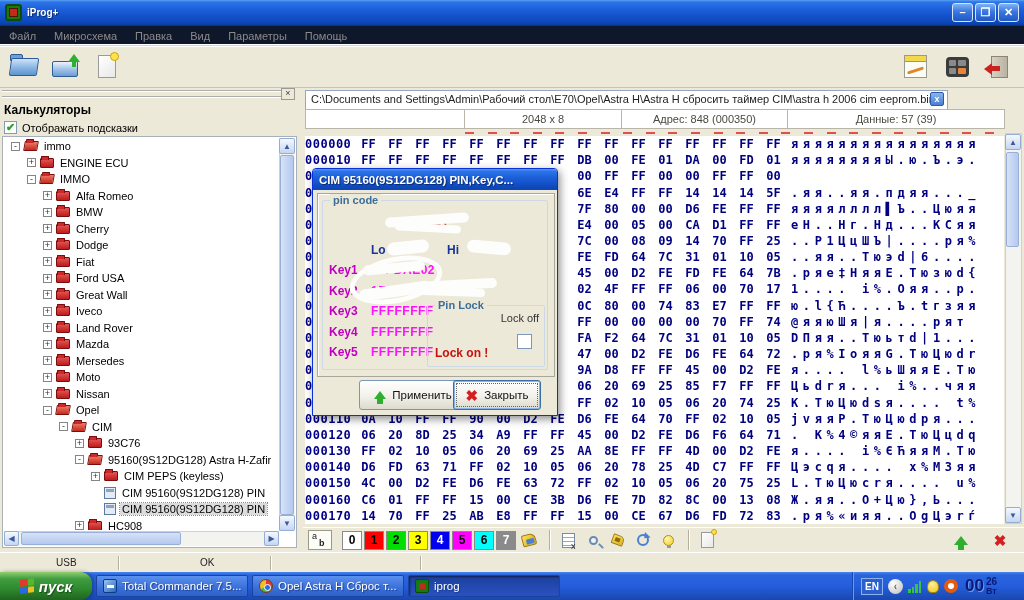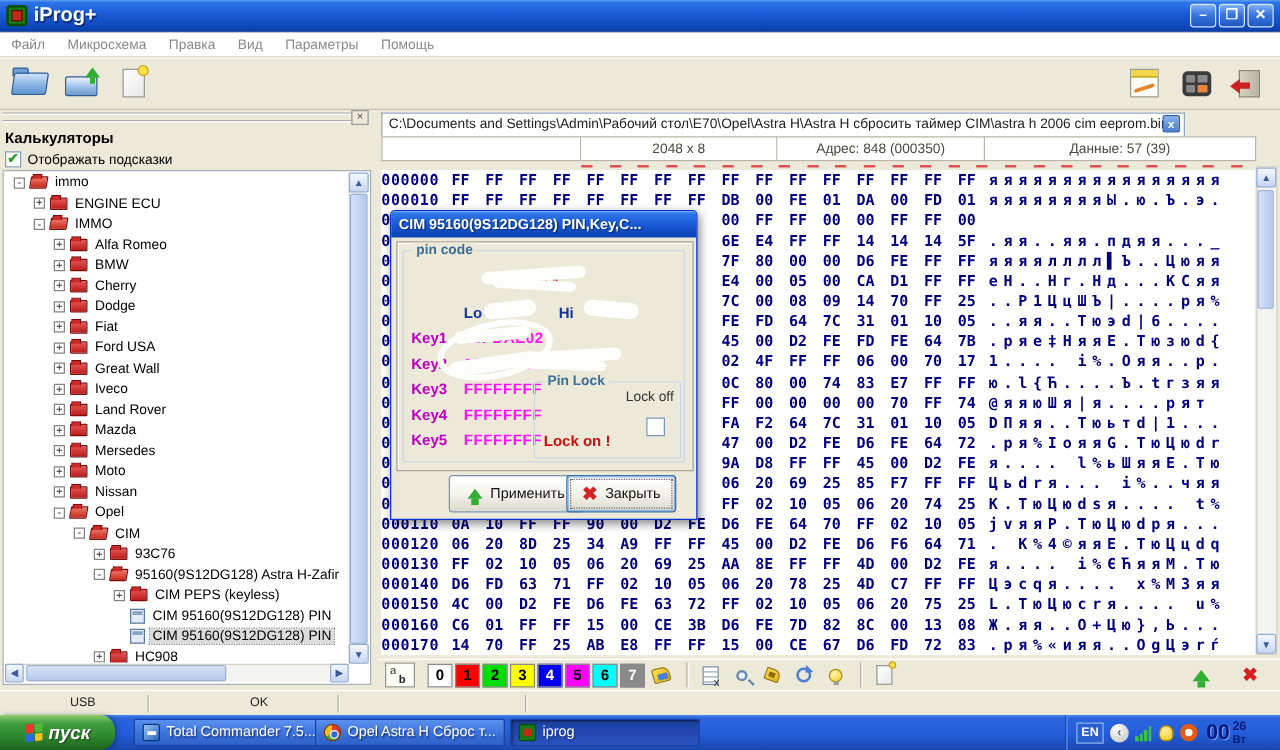--- a/index.html
+++ b/index.html
@@ -5,27 +5,27 @@
 *{margin:0;padding:0;box-sizing:border-box}
 html,body{width:1024px;height:600px;overflow:hidden}
 body{position:relative;font-family:"Liberation Sans",sans-serif;background:#ece9d8;font-size:11px}
 
 
 .titlebar{position:absolute;left:0;top:0;width:1024px;height:26px;
  background:linear-gradient(180deg,#5aa0f2 0%,#2c75e8 8%,#1b5cd8 42%,#0c46b8 90%,#0a3f9e 100%);
  display:flex;align-items:center;padding:0 5px;border-bottom:1px solid #05309a}
 .app-icon{width:17px;height:17px;background:#157a15;border:2px solid #0b4d0b;border-radius:3px;position:relative;margin-right:5px}
 .app-icon::after{content:"";position:absolute;left:2px;top:2px;width:7px;height:7px;background:#c22a1a;border:1px solid #5a0e06}
-.title-text{color:#fff;font-weight:bold;font-size:16px;text-shadow:1px 1px 1px #0a2a6a}
+.title-text{color:#fff;font-weight:bold;font-size:10px;text-shadow:1px 1px 1px #0a2a6a}
 .winbtns{margin-left:auto;display:flex;gap:2px}
 .winbtn{width:21px;height:19px;border:1px solid #d8e6fa;border-radius:3px;color:#fff;font-size:11px;font-weight:bold;
  background:linear-gradient(180deg,#7fb2f5,#3a77e0 45%,#2058c2);display:flex;align-items:center;justify-content:center;line-height:1}
 
 
-.menubar{position:absolute;left:0;top:26px;width:1024px;height:20px;background:#ffffff;display:flex;align-items:center;
+.menubar{position:absolute;left:0;top:26px;width:1024px;height:20px;background:#0f172a;display:flex;align-items:center;
  border-bottom:1px solid #d8d4c4;box-shadow:inset 0 -1px 0 #fff}
 .menu-item{padding:0 9px;color:#8a8a8a;font-size:11px}
 .toolbar{position:absolute;left:0;top:46px;width:1024px;height:42px;background:#ece9d8;border-bottom:1px solid #c8c4b4;
  box-shadow:inset 0 1px 0 #fff;display:flex;align-items:center}
 .tbtn{width:38px;height:36px;display:flex;align-items:center;justify-content:center;position:relative;margin-left:4px}
 .tb-right{margin-left:auto;display:flex;margin-right:6px}
 
 .ic-folder{width:26px;height:17px;position:relative}
 .ic-folder::before{content:"";position:absolute;left:0;top:-4px;width:11px;height:5px;background:#6f9fd4;border:1px solid #2a5a9a;border-radius:2px 2px 0 0}
 .ic-folder::after{content:"";position:absolute;left:0;top:0;width:26px;height:16px;border:1px solid #2a5a9a;border-radius:2px;
@@ -1007,21 +1007,21 @@
 <div class="taskbar">
   <div class="startbtn">
     <span class="flag">
         <i class="f1"></i>
         <i class="f2"></i>
         <i class="f3"></i>
         <i class="f4"></i>
       </span>
     <span class="start-text">пуск</span>
   </div>
-  <span id="tasks"><div class="task" style="left: 107px;">
+  <span id="tasks"><div class="task" style="left: 96px;">
         <span class="tico tico-totalcmd"></span>
         <span>Total Commander 7.5...</span>
       </div><div class="task" style="left: 252px;">
         <span class="tico tico-chrome"></span>
         <span>Opel Astra H Сброс т...</span>
       </div><div class="task active" style="left: 408px;">
         <span class="tico tico-iprog"></span>
         <span>iprog</span>
       </div></span>
   <div class="tray">

